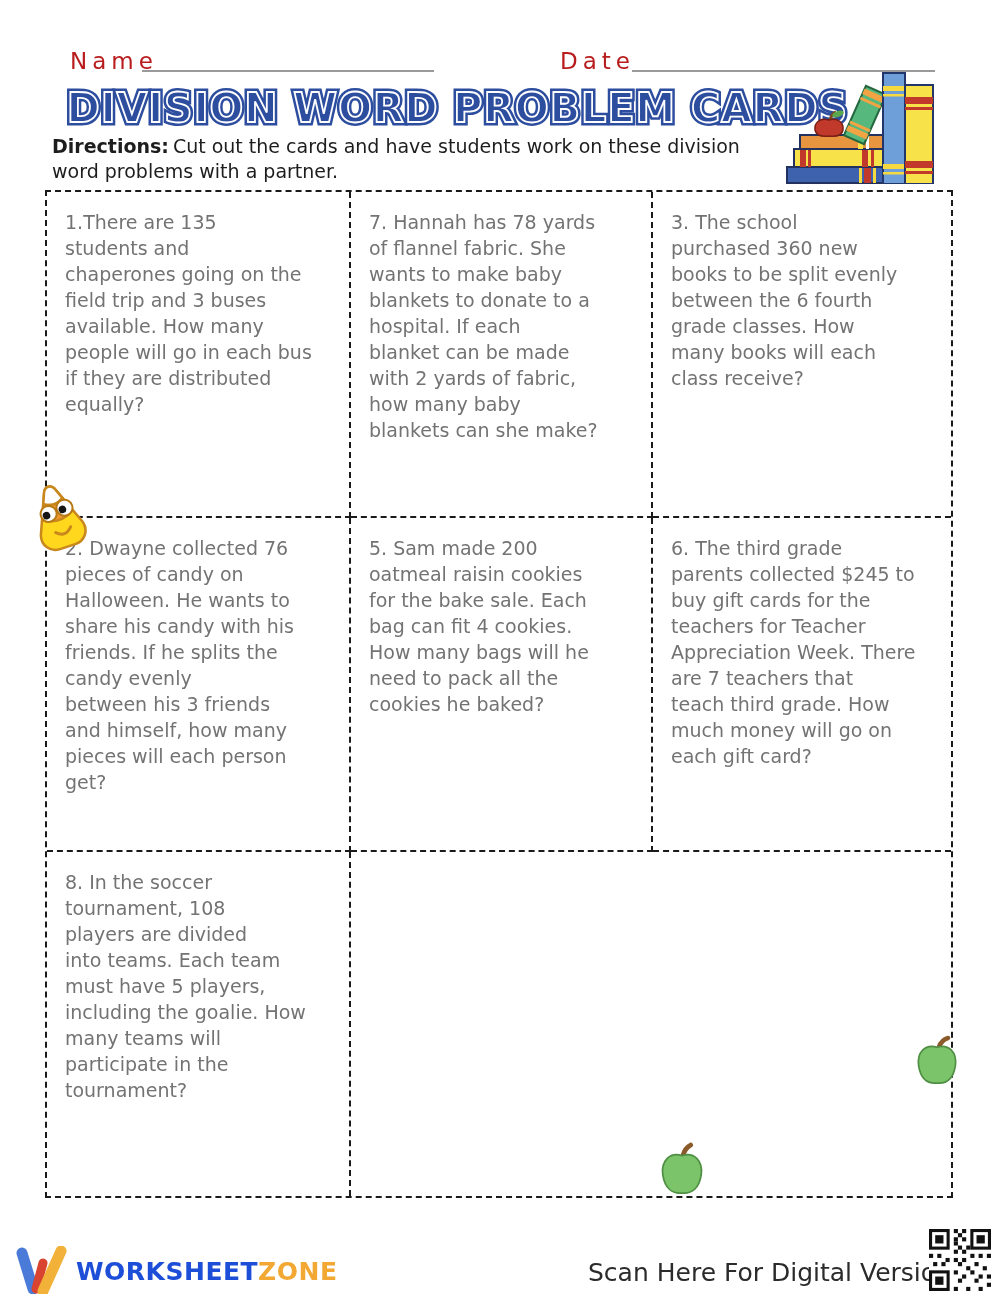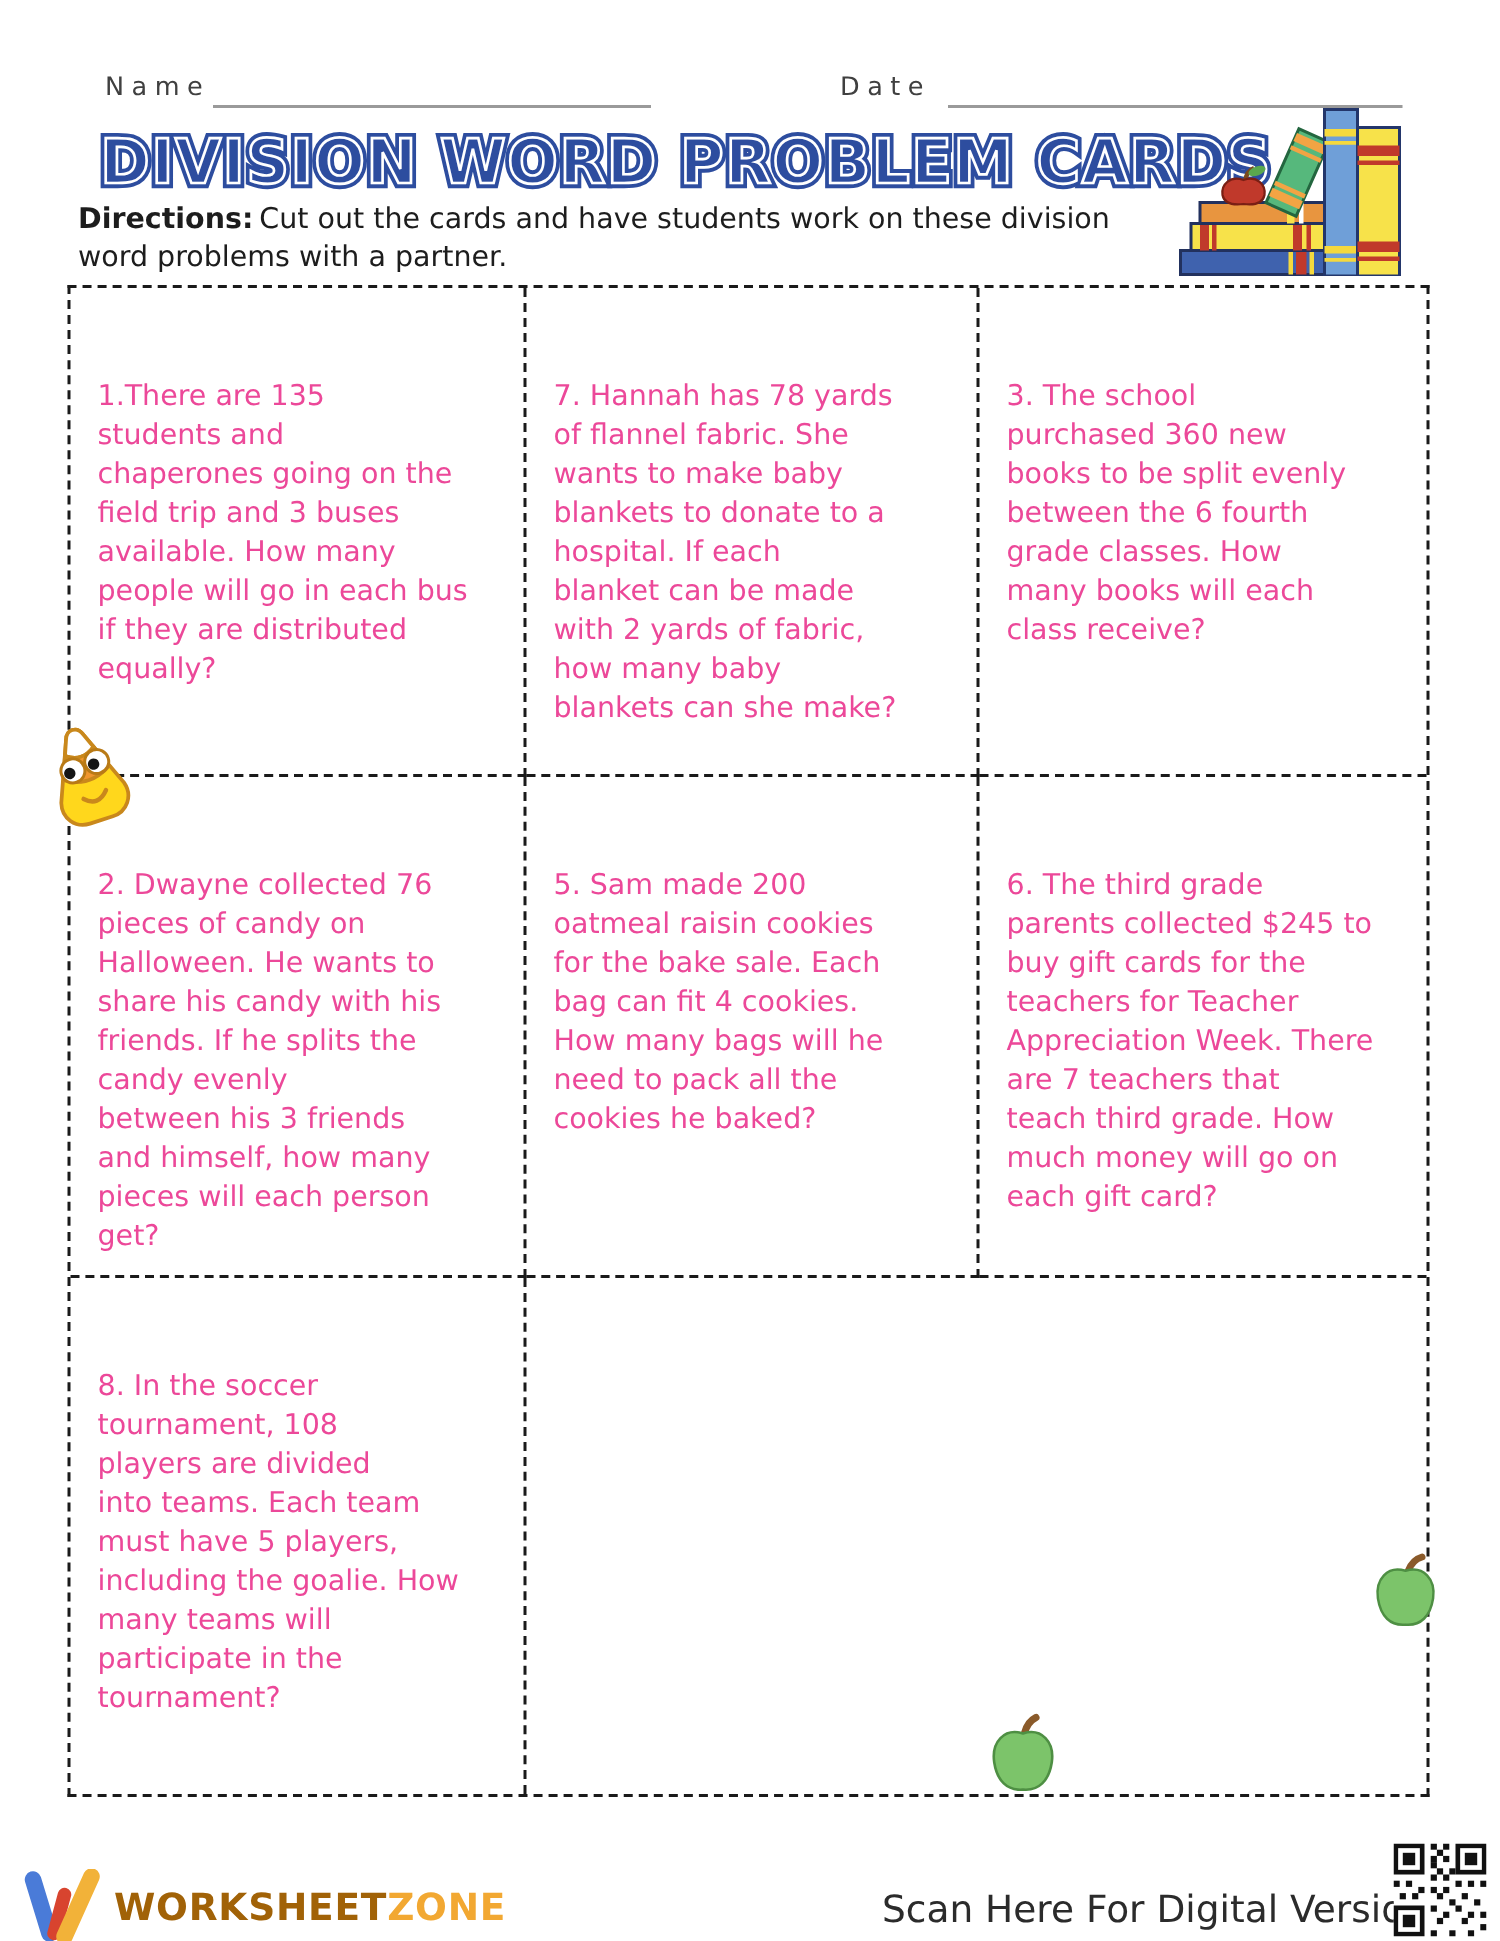--- a/index.html
+++ b/index.html
@@ -1,21 +1,21 @@
 <!DOCTYPE html>
 <html><head>
 <meta charset="utf-8">
 <style>
   * { margin:0; padding:0; box-sizing:border-box; }
   html,body { width:1000px; height:1294px; background:#ffffff; overflow:hidden;
               font-family:"DejaVu Sans","Liberation Sans",sans-serif; position:relative; }
   .abs { position:absolute; }
 
   
-  .field-label { font-size:17px; color:#404040; letter-spacing:5px; }
+  .field-label { font-size:23px; color:#b91c1c; letter-spacing:5px; }
   .field-line  { border-bottom:2px solid #9a9a9a; height:0; }
 
   .title-wrap { left:55px; top:84px; width:790px; height:52px; text-align:center;
                 transform:scaleX(0.97); }
   .title-layer { position:absolute; left:0; right:0; top:0;
                  font-size:41px; font-weight:800; letter-spacing:1px;
                  color:#2d4d9f; white-space:nowrap; }
   .title-back  { -webkit-text-stroke:7px #2d4d9f; }
   .title-front { -webkit-text-stroke:1.8px #ffffff; }
 
@@ -24,26 +24,26 @@
   .directions .dir-text { white-space:pre-line; padding-left:4px;text-align:right; }
 
   
   .grid { left:45px; top:190px; width:908px; height:1008px;
           border:2px dashed #1a1a1a;
           display:grid; grid-template-columns:304px 302px 1fr;
           grid-template-rows:326px 334px 1fr; }
   .card { padding:17px 10px 0 18px; border-color:#1a1a1a; }
   .card.bR { border-right:2px dashed #1a1a1a; }
   .card.bB { border-bottom:2px dashed #1a1a1a; }
-  .card-text { white-space:pre-line; font-size:19px; line-height:26px; color:#ec4899;margin-top:42px; }
+  .card-text { white-space:pre-line; font-size:19px; line-height:26px; color:#737373; }
 
   
   .brand { left:12px; top:1246px; display:flex; align-items:center; }
   .brand-text { font-size:25px; font-weight:800; letter-spacing:0.5px; margin-left:8px; }
-  .brand-worksheet { color:#a16207; }
+  .brand-worksheet { color:#1d4ed8; }
   .brand-zone { color:#f2a832;margin-top:24px; }
   .scan-text { left:588px; top:1258px; font-size:25px; color:#2b2b2b; }
   .qr { left:929px; top:1229px; }
 </style>
 </head>
 <body>
 
 <div class="abs field-label" style="left:70px; top:48px;">Name</div>
 <div class="abs field-line" style="left:142px; top:70px; width:292px;"></div>
 

